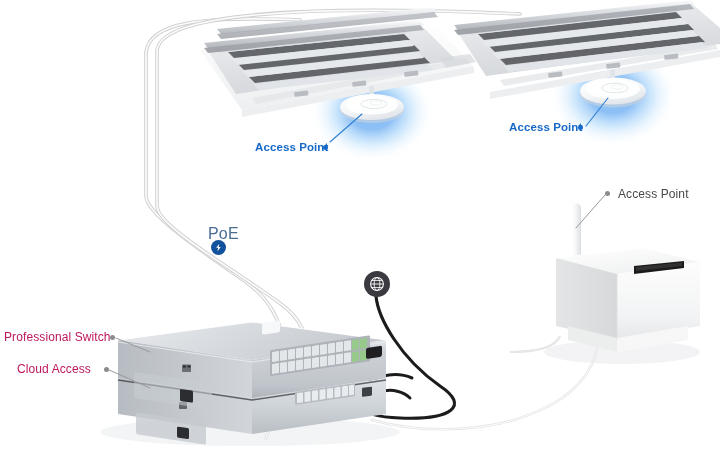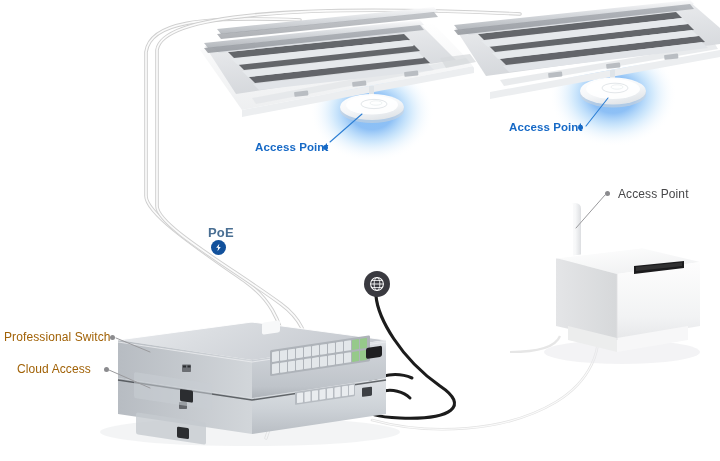--- a/index.html
+++ b/index.html
@@ -23,25 +23,25 @@
   }
   .lbl{
     position:absolute;
     font-size:11.5px;
     letter-spacing:.1px;
     white-space:nowrap;
     line-height:1;
   }
   .lbl-blue{ color:#1669c6; font-weight:700; }
   .lbl-dark{ color:#48484a; font-weight:400; font-size:12px; }
-  .lbl-left{ color:#a16207; font-weight:400; font-size:12px; }
+  .lbl-left{ color:#be185d; font-weight:400; font-size:12px; }
   .poe-text{
     position:absolute;
-    font-size:13px;
-    font-weight:700;
+    font-size:16px;
+    font-weight:400;
     color:#4a6f93;
     letter-spacing:.2px;
   }
   .dot{
     position:absolute;
     border-radius:50%;
   }
   .dot-blue{ width:5px; height:5px; background:#1669c6; }
   .dot-gray{ width:5px; height:5px; background:#8b8b8e; }
   .poe-badge{

